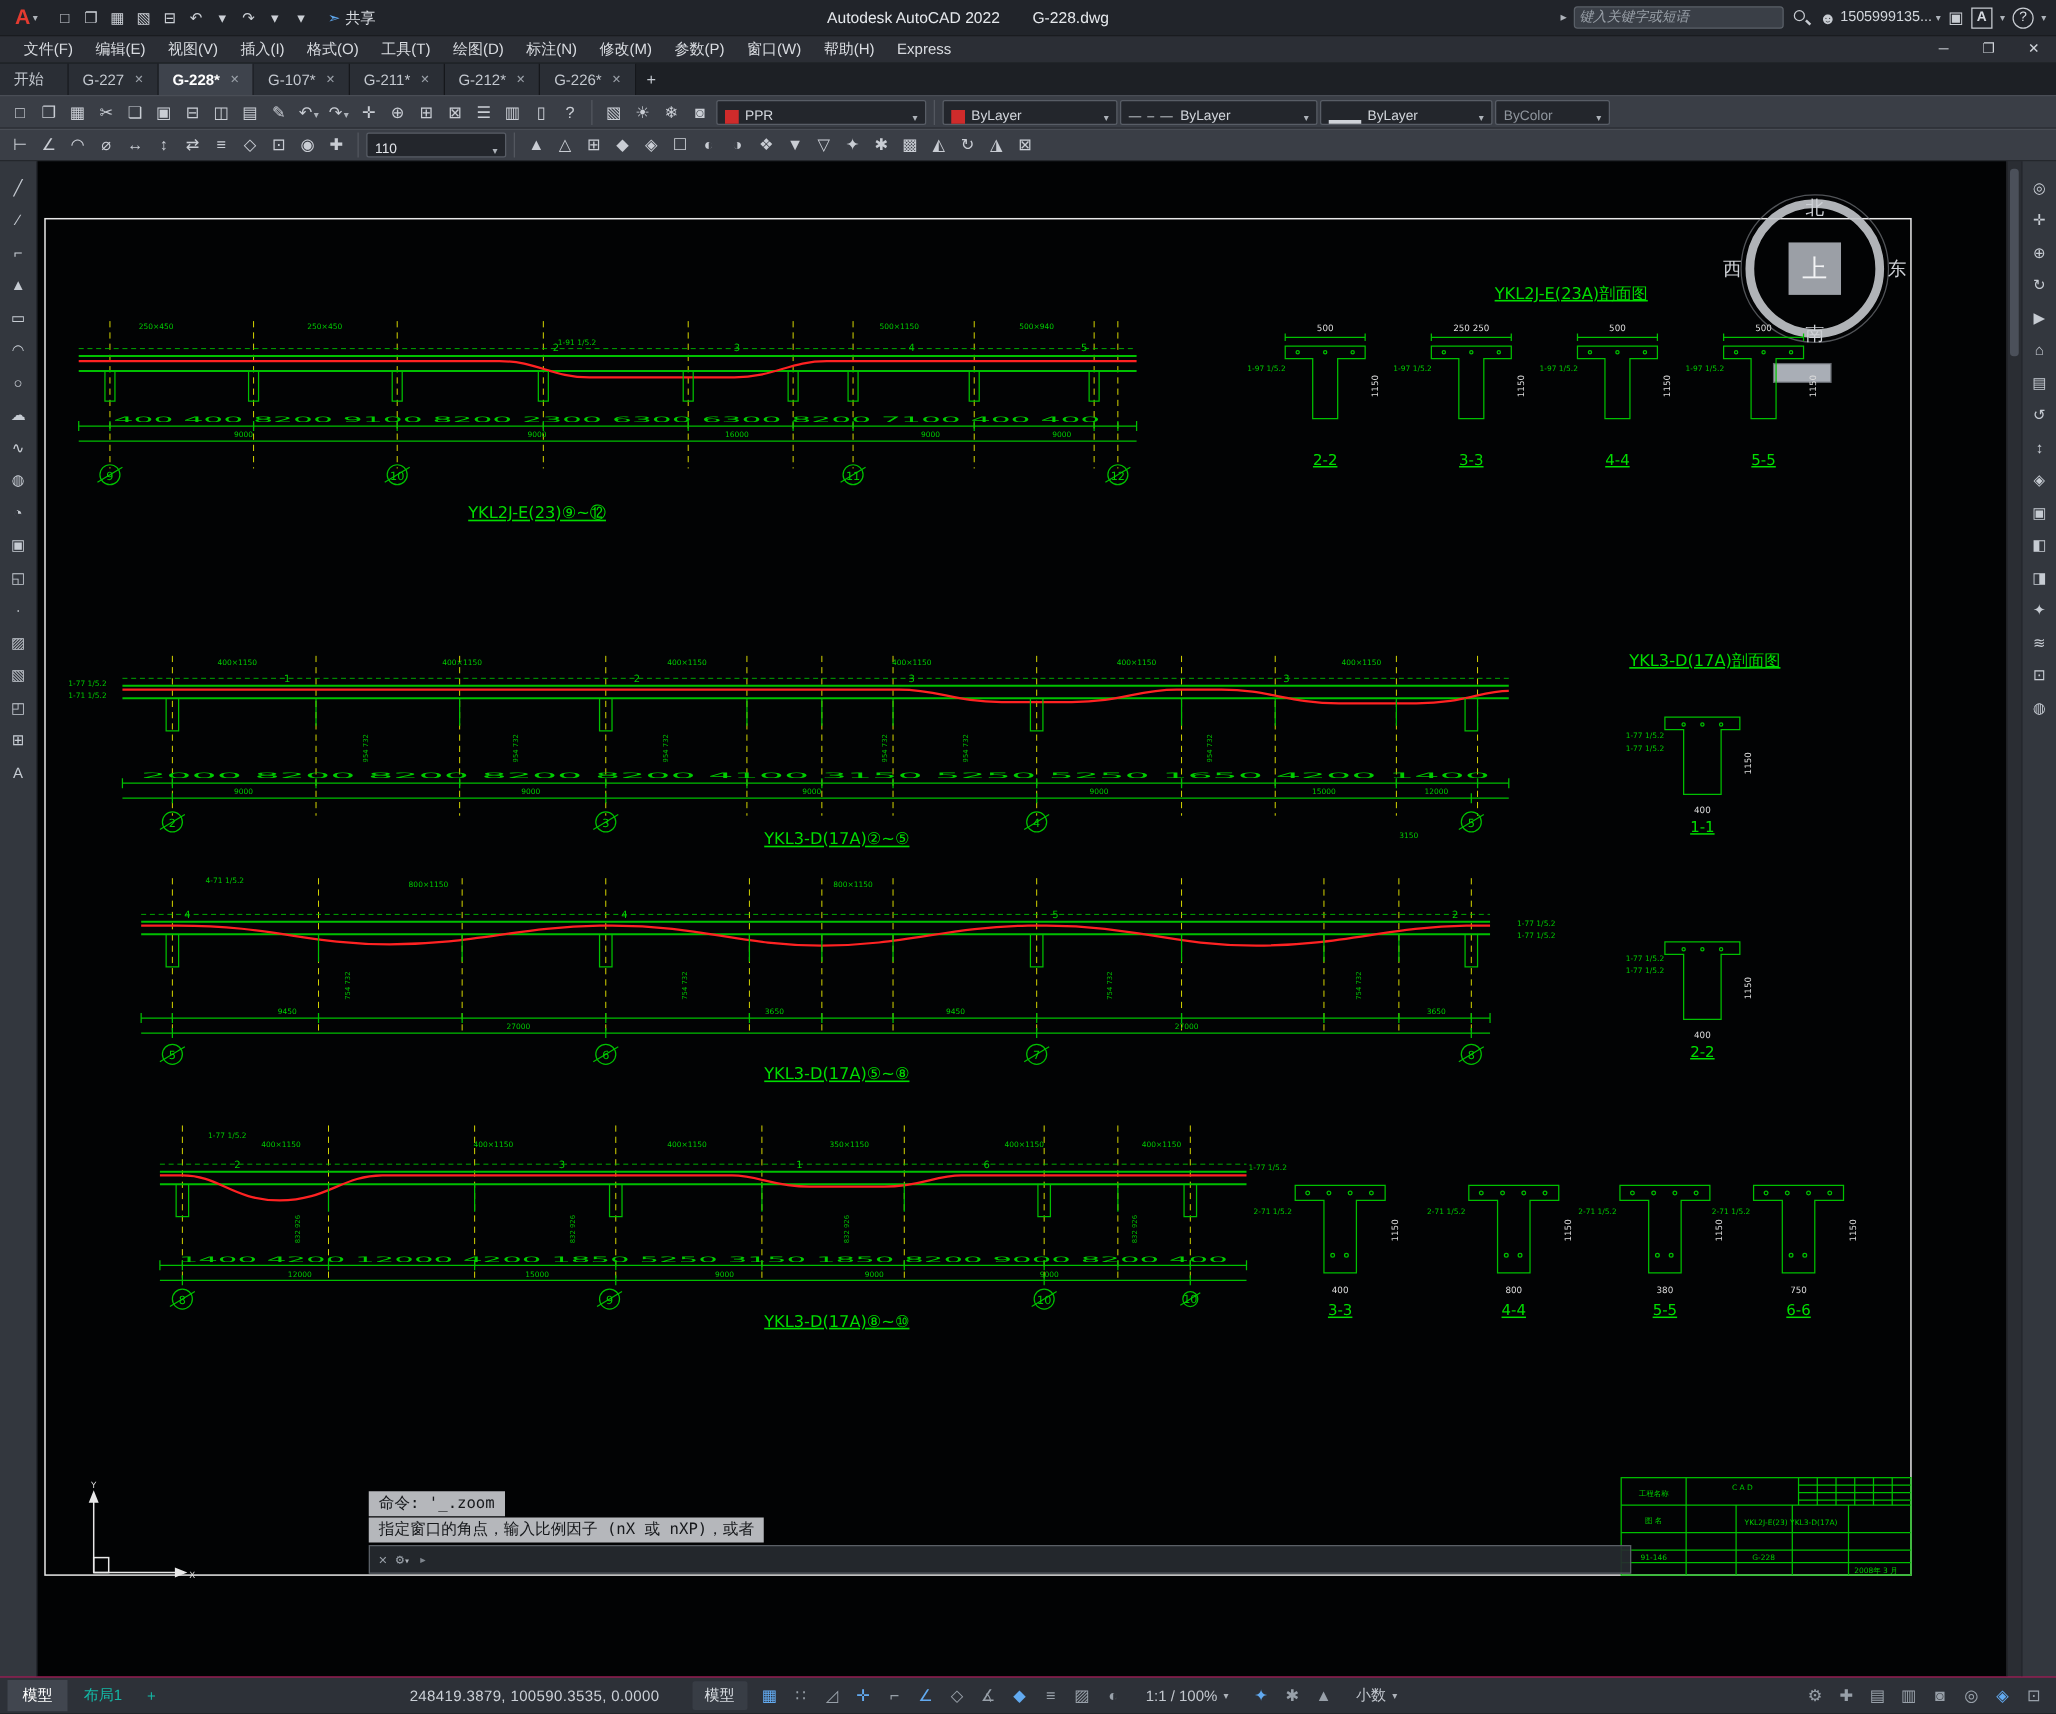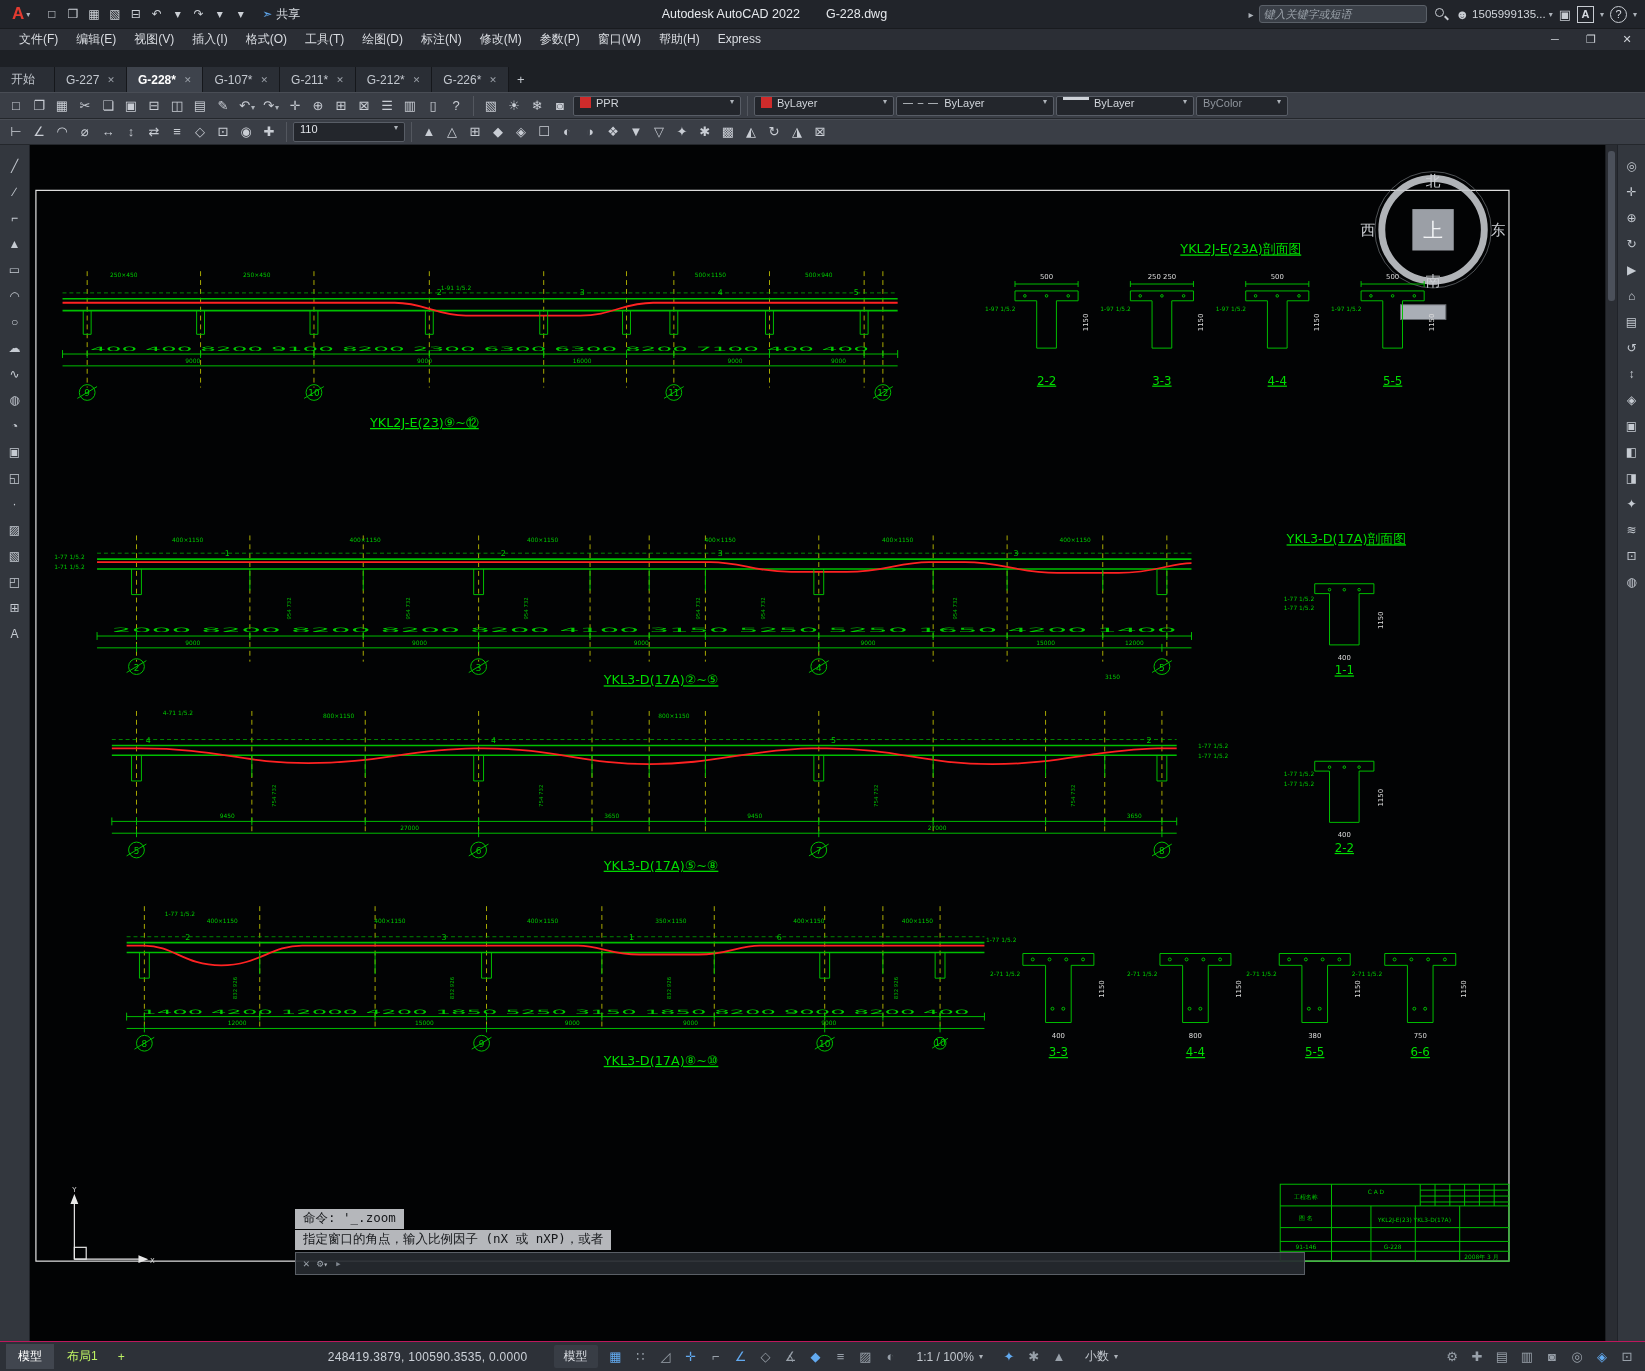--- a/index.html
+++ b/index.html
@@ -30,35 +30,35 @@
   .help-circ{width:17px;height:17px;border:1.5px solid #c8ccd2;border-radius:50%;line-height:14px;text-align:center;font-size:11px;color:#d6dae0}
 
   
   .menubar{height:22px;background:#2b2e35;display:flex;align-items:center;padding-left:10px;border-top:1px solid #191b1f}
   .menus{display:flex}
   .menu-item{padding:0 9px;line-height:21px;color:#d9dce1;font-size:12px}
   .wincontrols{margin-left:auto;display:flex}
   .wc{width:36px;text-align:center;line-height:21px;font-size:11px;color:#cfd3d9}
 
   
-  .tabbar{height:42px;background:#1d2025;display:flex;align-items:flex-end}
+  .tabbar{height:26px;background:#1d2025;display:flex;align-items:flex-end}
   .tabs{display:flex;height:25px}
   .ftab{display:flex;align-items:center;gap:8px;padding:0 11px;background:#2a2e35;border-right:1px solid #15171b;font-size:12px;color:#c3c8cf;height:25px}
   .ftab.active{background:#3e434c;color:#ffffff;font-weight:bold}
   .ftab-close{font-size:9px;color:#9aa0a8}
   .newtab{width:24px;text-align:center;line-height:25px;color:#c3c8cf;font-size:13px}
 
   
   .toolbar{background:#3a3e46;display:flex;align-items:center;padding:0 5px;gap:2px;border-top:1px solid #494d55;border-bottom:1px solid #24272c}
   .t1{height:27px}.t2{height:26px}
   .icon-group{display:flex;gap:1px}
   .tbtn{min-width:22px;height:22px;line-height:22px;text-align:center;color:#c9cdd4;font-size:13px}
   .tbtn .caret{margin-left:1px}
   .sep{width:1px;height:20px;background:#53575f;margin:0 4px}
-  .combo{display:flex;align-items:flex-start;gap:5px;height:20px;background:#23262c;border:1px solid #585d66;border-radius:2px;padding:0 6px;font-size:11px;color:#d2d6dc;white-space:nowrap}
+  .combo{display:flex;align-items:flex-end;gap:5px;height:20px;background:#23262c;border:1px solid #585d66;border-radius:2px;padding:0 6px;font-size:11px;color:#d2d6dc;white-space:nowrap}
   .combo .caret{margin-left:auto}
   .sw{width:11px;height:11px;display:inline-block;flex:none}
   .layer-combo{width:168px}.color-combo{width:140px}.lt-combo{width:158px}.lw-combo{width:138px}
   .ps-combo{width:92px;color:#8f959d}
   .lt-sample{letter-spacing:1px;color:#cfd3d9;font-size:10px}
   .lw-sample{width:26px;height:3px;background:#cfd3d9;display:inline-block;flex:none}
   .size-combo{width:112px}
   .combo-input{width:72px;background:transparent;border:none;outline:none;color:#e2e5ea;font-size:11px}
 
   
@@ -94,21 +94,21 @@
   .cmd-row{display:table;background:rgba(201,203,207,0.9);color:#16181b;padding:1px 8px 2px;margin-bottom:1px;white-space:pre}
   .cmd-input-bar{display:flex;align-items:center;width:1010px;height:23px;background:rgba(38,42,48,0.92);border:1px solid #5a5f66;margin-top:2px;padding:0 7px;gap:7px}
   .cmd-ic{color:#9aa1a9;font-size:11px}
   .cmd-ic.arrow{color:#7f868e}
   .cmd-input{flex:1;background:transparent;border:none;outline:none;color:#dde0e4;font:italic 12.5px "Liberation Sans","DejaVu Sans",sans-serif}
   .cmd-input::placeholder{color:#8d939b;font-style:italic}
 
   
   .statusbar{height:30px;background:#2d3138;display:flex;align-items:center;padding:0 6px;gap:6px;border-top:1px solid #be185d;font-size:12px}
   .lay-tabs{display:flex;align-items:center;gap:1px}
-  .ltab{padding:4px 12px;color:#bef264}
+  .ltab{padding:4px 12px;color:#14b8a6}
   .ltab.active{background:#41464f;color:#fff}
   .ltab.plus{padding:4px 7px}
   .coords{margin-left:190px;color:#ccd1d8;letter-spacing:0.3px}
   .sb-model{margin-left:20px;padding:3px 10px;color:#d8dce1;background:#383d45;border-radius:2px}
   .sb-icons{display:flex;gap:1px}
   .sb-icons.last{margin-left:auto}
   .sbtn{min-width:24px;height:22px;line-height:22px;text-align:center;color:#98a0a9;font-size:13px;border-radius:2px}
   .sbtn.on{color:#62aaf0}
   .sb-combo{display:flex;align-items:center;gap:5px;padding:0 8px;color:#c3c8cf;white-space:nowrap}
 </style>

